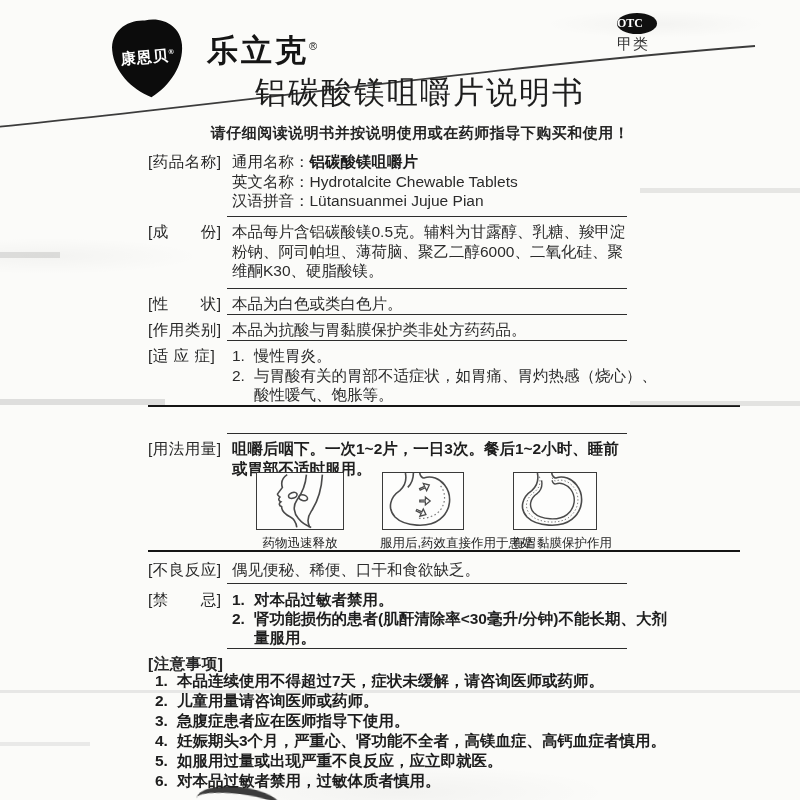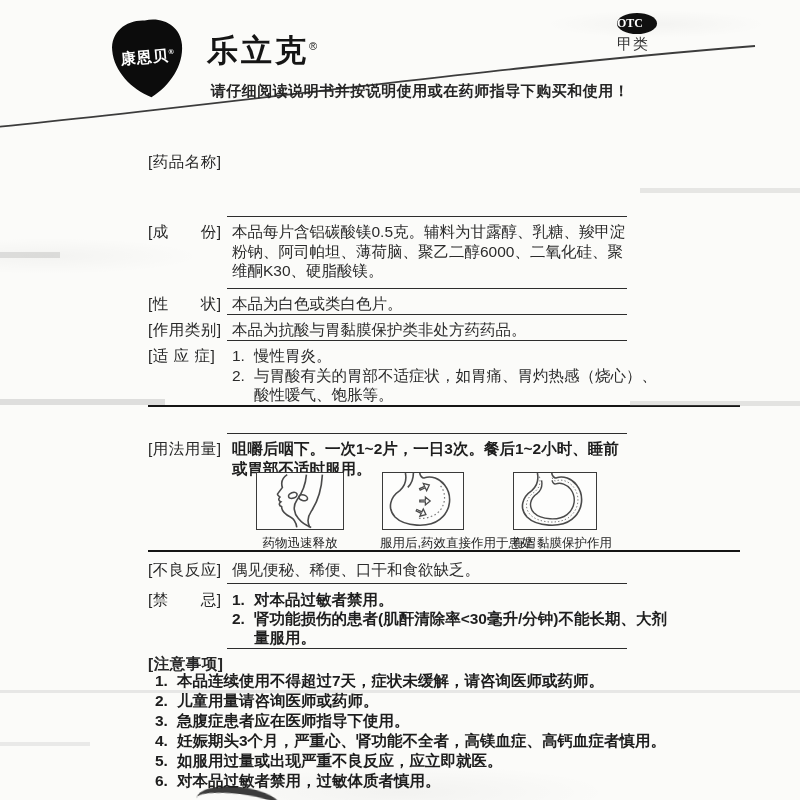--- a/index.html
+++ b/index.html
@@ -73,25 +73,31 @@
   <div class="otc">
     <div class="otc-oval">OTC</div>
     <div class="otc-class">甲类</div>
   </div>
 
   <svg class="swoosh" viewBox="0 0 800 160">
     <path d="M-4,127 C230,104 500,66 755,46" fill="none" stroke="#3c3c3c" stroke-width="1.8"></path>
   </svg>
 
   <div class="title-wrap">
+    <div class="doc-title">铝碳酸镁咀嚼片说明书</div>
     <div class="doc-subtitle">请仔细阅读说明书并按说明使用或在药师指导下购买和使用！</div>
   </div>
 
   <div class="sec" style="top:152px">
     <div class="lbl">[药品名称]</div>
+    <div class="bod" style="white-space:nowrap;width:430px;">
+      <div class="kv"><span class="k">通用名称：</span><span class="v">铝碳酸镁咀嚼片</span></div>
+      <div class="kv"><span class="k">英文名称：</span><span>Hydrotalcite Chewable Tablets</span></div>
+      <div class="kv"><span class="k">汉语拼音：</span><span>Lütansuanmei Jujue Pian</span></div>
+    </div>
   </div>
   <div class="rule" style="top:216px"></div>
 
   <div class="sec" style="top:222px">
     <div class="lbl">[成　　份]</div>
     <div class="bod">本品每片含铝碳酸镁0.5克。辅料为甘露醇、乳糖、羧甲淀粉钠、阿司帕坦、薄荷脑、聚乙二醇6000、二氧化硅、聚维酮K30、硬脂酸镁。</div>
   </div>
   <div class="rule" style="top:288px"></div>
 
   <div class="sec" style="top:294px">

